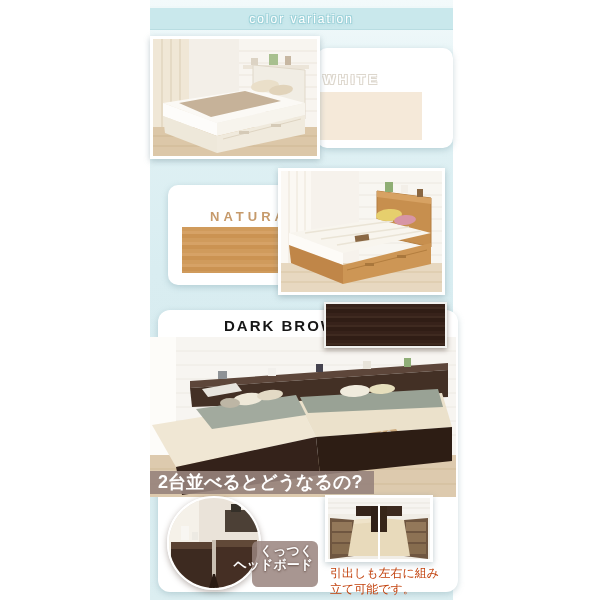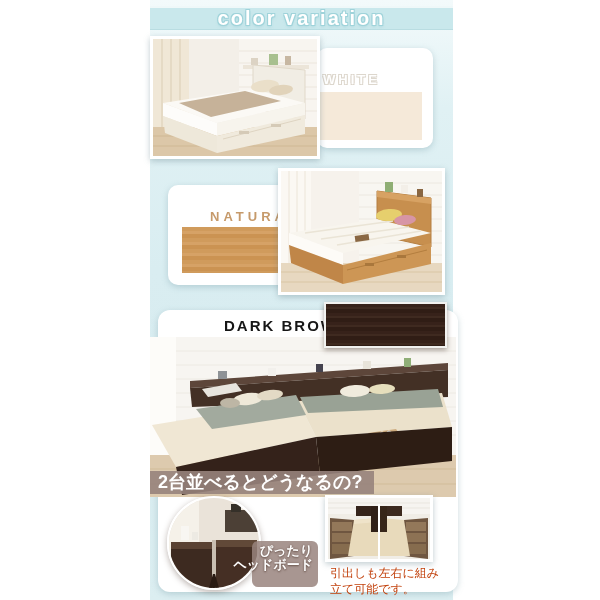--- a/index.html
+++ b/index.html
@@ -4,21 +4,21 @@
 <style>
   html,body{margin:0;padding:0;}
   body{font-family:"Liberation Sans","DejaVu Sans",sans-serif;}
   .page{position:relative;width:600px;height:600px;background:#ffffff;overflow:hidden;}
   .abs{position:absolute;}
   .column{left:150px;top:0;width:303px;height:600px;
     background:linear-gradient(180deg,#f3fafb 0%,#e0f1f4 18%,#d9edf1 45%,#d7ebef 75%,#dceef1 100%);}
   .header-bar{left:150px;top:6px;width:303px;height:21px;background:#c9e8ec;
     border-top:2px solid rgba(255,255,255,.7);border-bottom:1px solid #b9dde2;
     display:flex;align-items:center;justify-content:center;}
-  .header-title{font-weight:bold;font-size:20px;letter-spacing:2px;color:#ffffff;
+  .header-title{font-weight:normal;font-size:12px;letter-spacing:2px;color:#ffffff;
     text-shadow:-1px -1px 0 #9fd3da,1px -1px 0 #9fd3da,-1px 1px 0 #9fd3da,1px 1px 0 #9fd3da,0 2px 3px rgba(150,200,210,.6);}
   .card{background:#ffffff;border-radius:10px;box-shadow:0 2px 6px rgba(110,150,160,.35);}
   .photo{border:3px solid #ffffff;box-shadow:0 2px 6px rgba(100,130,140,.4);background:#eeeeee;}
   .photo svg{display:block;}
   .lbl-white{font-weight:bold;font-size:13px;letter-spacing:3px;color:#ffffff;
     text-shadow:-1px -1px 0 #ddd7cd,1px -1px 0 #ddd7cd,-1px 1px 0 #ddd7cd,1px 1px 0 #ddd7cd;}
   .lbl-natural{font-weight:bold;font-size:13px;letter-spacing:4px;color:#c69a6b;}
   .lbl-dark{font-weight:bold;font-size:15px;letter-spacing:2px;color:#161616;}
   .swatch{position:absolute;}
   .swatch-white{background:#f5e9d9;}
@@ -40,21 +40,21 @@
 <body>
 
 <div class="page">
 
   <div class="abs column"></div>
 
   <div class="abs header-bar">
     <span class="header-title">color variation</span>
   </div>
 
-  <div class="abs card" style="left:317px;top:48px;width:116px;height:100px;">
+  <div class="abs card" style="left:317px;top:48px;width:136px;height:100px;">
     <span class="abs lbl-white" style="left:6px;top:24px;">WHITE</span>
     <div class="swatch swatch-white" style="left:2px;top:44px;width:103px;height:48px;"></div>
   </div>
   <div class="abs photo" style="left:150px;top:36px;width:164px;height:117px;z-index:2;">
     <svg width="164" height="117" viewBox="0 0 164 117">
       <rect width="164" height="117" fill="#f3efe8"></rect>
       <rect width="36" height="94" fill="#f0e7d6"></rect>
       <path d="M9 0V94M18 0V94M27 0V94" stroke="#e5dac5" stroke-width="2" fill="none"></path>
       <rect x="86" width="78" height="88" fill="#f8f5f0"></rect>
       <path d="M86 12H164M86 24H164M86 36H164M86 48H164M86 60H164M86 72H164" stroke="#ece6dd" stroke-width="1"></path>
@@ -163,21 +163,21 @@
       <rect x="2" y="51" width="41" height="39" fill="#3d2a20"></rect>
       <rect x="47" y="42" width="41" height="7" fill="#614938"></rect>
       <rect x="47" y="49" width="41" height="41" fill="#452f24"></rect>
       <rect x="43" y="42" width="4" height="48" fill="#c9bfb2"></rect>
       <polygon points="40,90 50,90 46,76 44,76" fill="#2a1b13"></polygon>
     </svg>
   </div>
 
   <div class="abs hb-caption-box" style="left:252px;top:541px;width:66px;height:46px;z-index:5;"></div>
   <div class="abs hb-caption" style="left:210px;top:544px;width:103px;z-index:6;">
-    <span>ぴったり</span>
+    <span>くっつく</span>
     <span>ヘッドボード</span>
   </div>
 
   <div class="abs photo" style="left:325px;top:495px;width:102px;height:61px;z-index:4;">
     <svg width="102" height="61" viewBox="0 0 102 61">
       <rect width="102" height="61" fill="#f0ede6"></rect>
       <rect width="102" height="16" fill="#f6f4f0"></rect>
       <path d="M0 5H102M0 10H102" stroke="#e9e6df"></path>
       <polygon points="2,20 26,22 26,58 2,61" fill="#6f5640"></polygon>
       <rect x="4" y="24" width="20" height="9" fill="#93785a"></rect>

